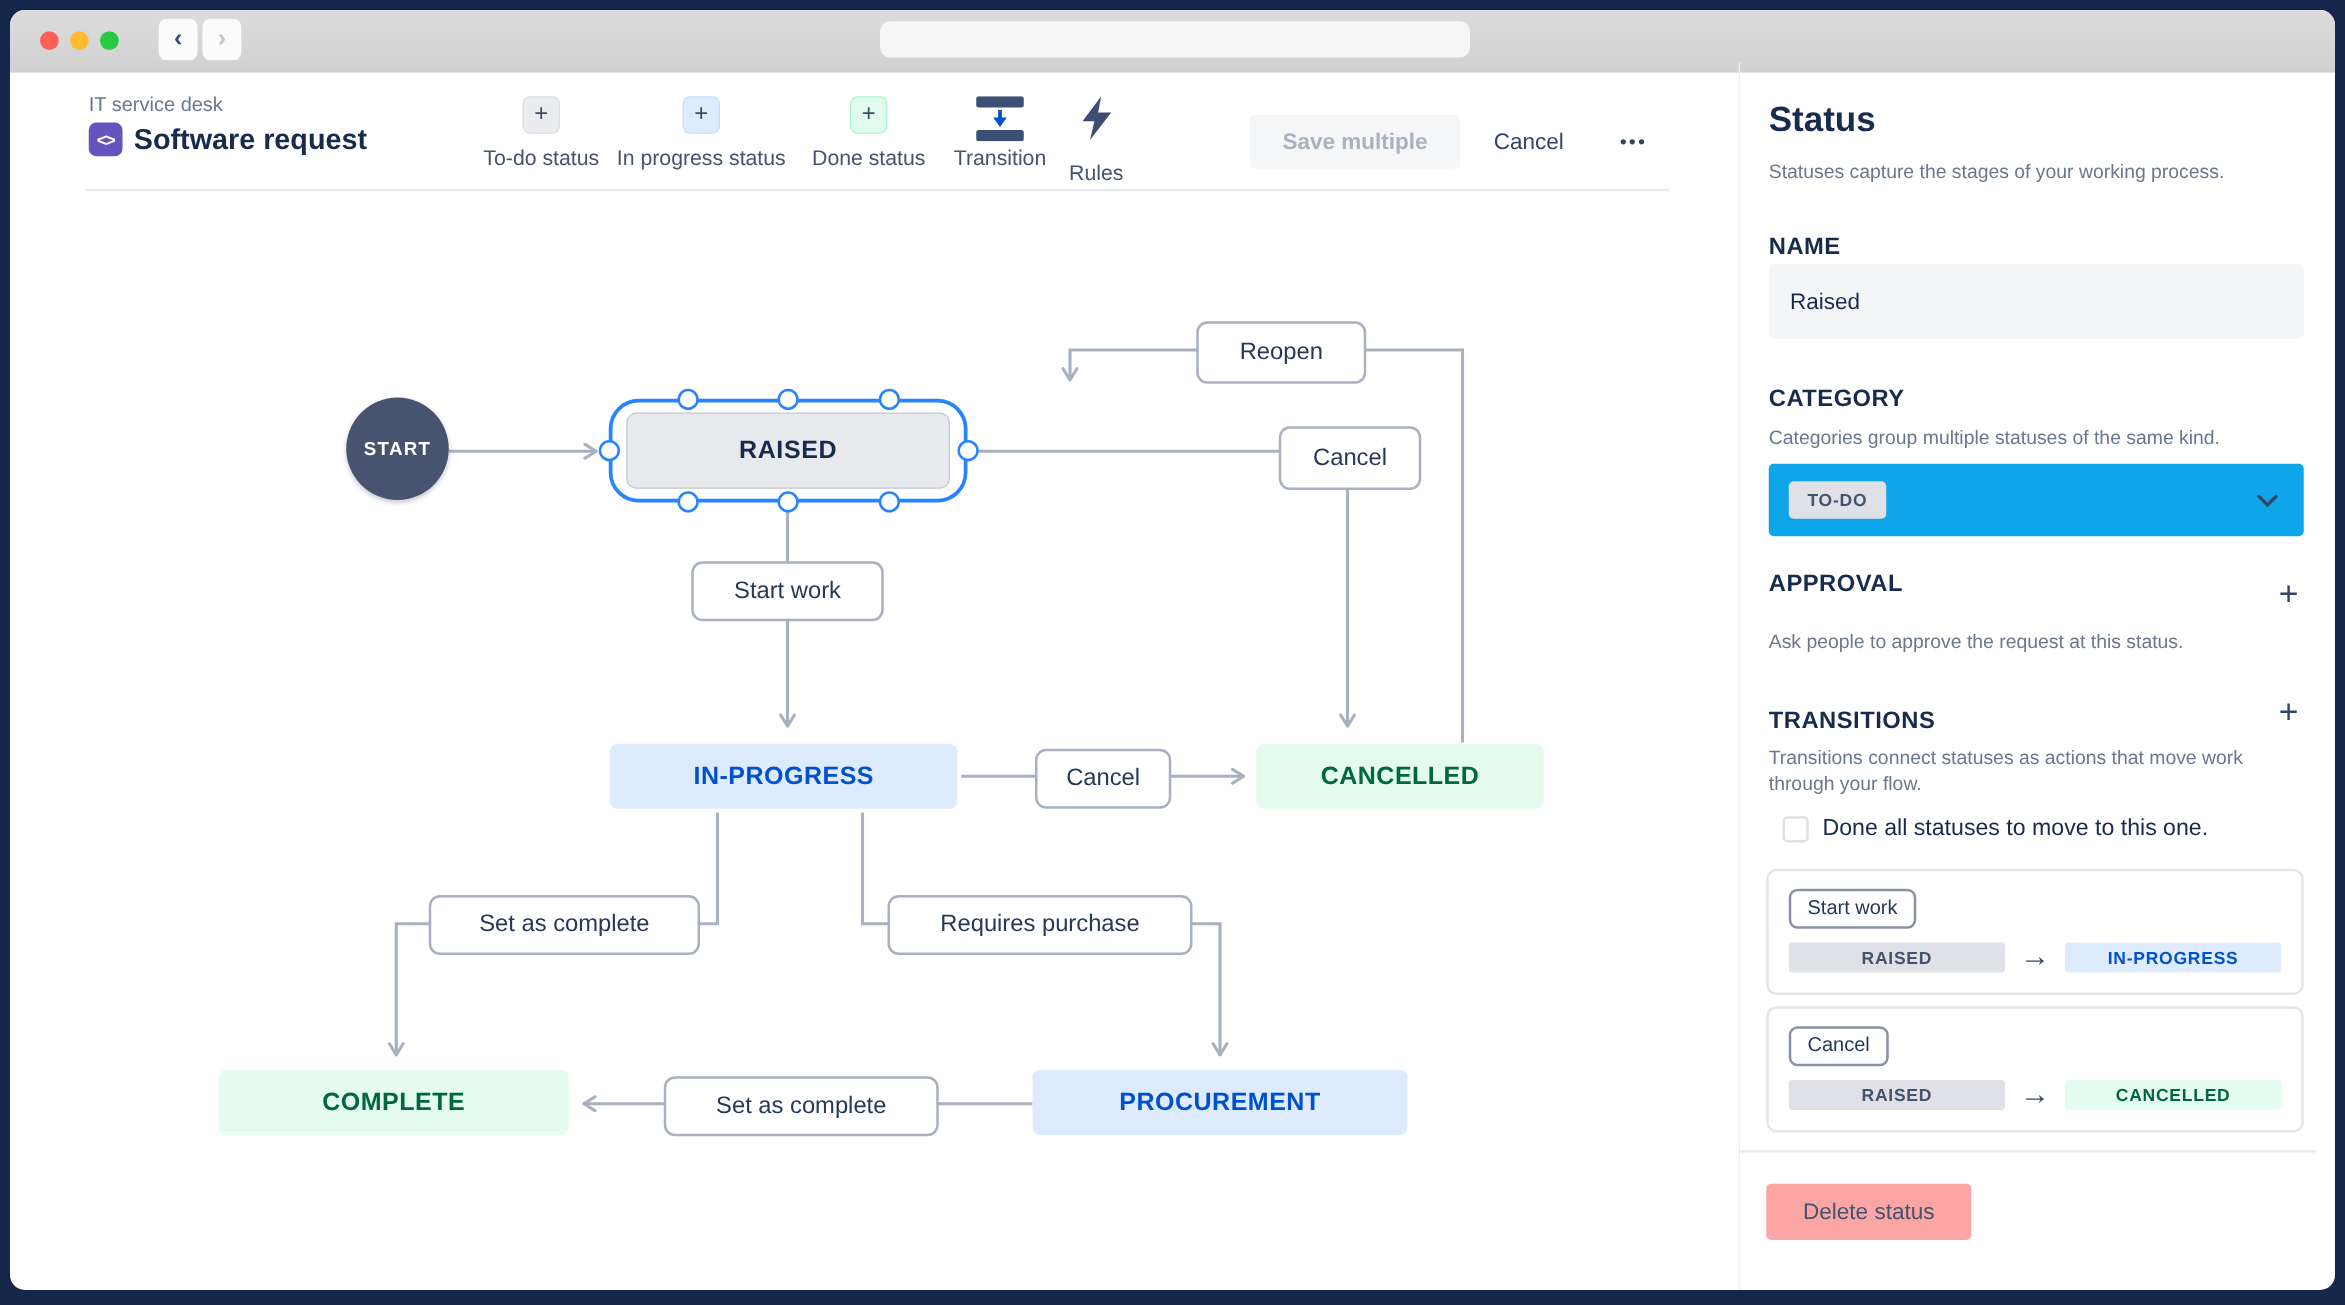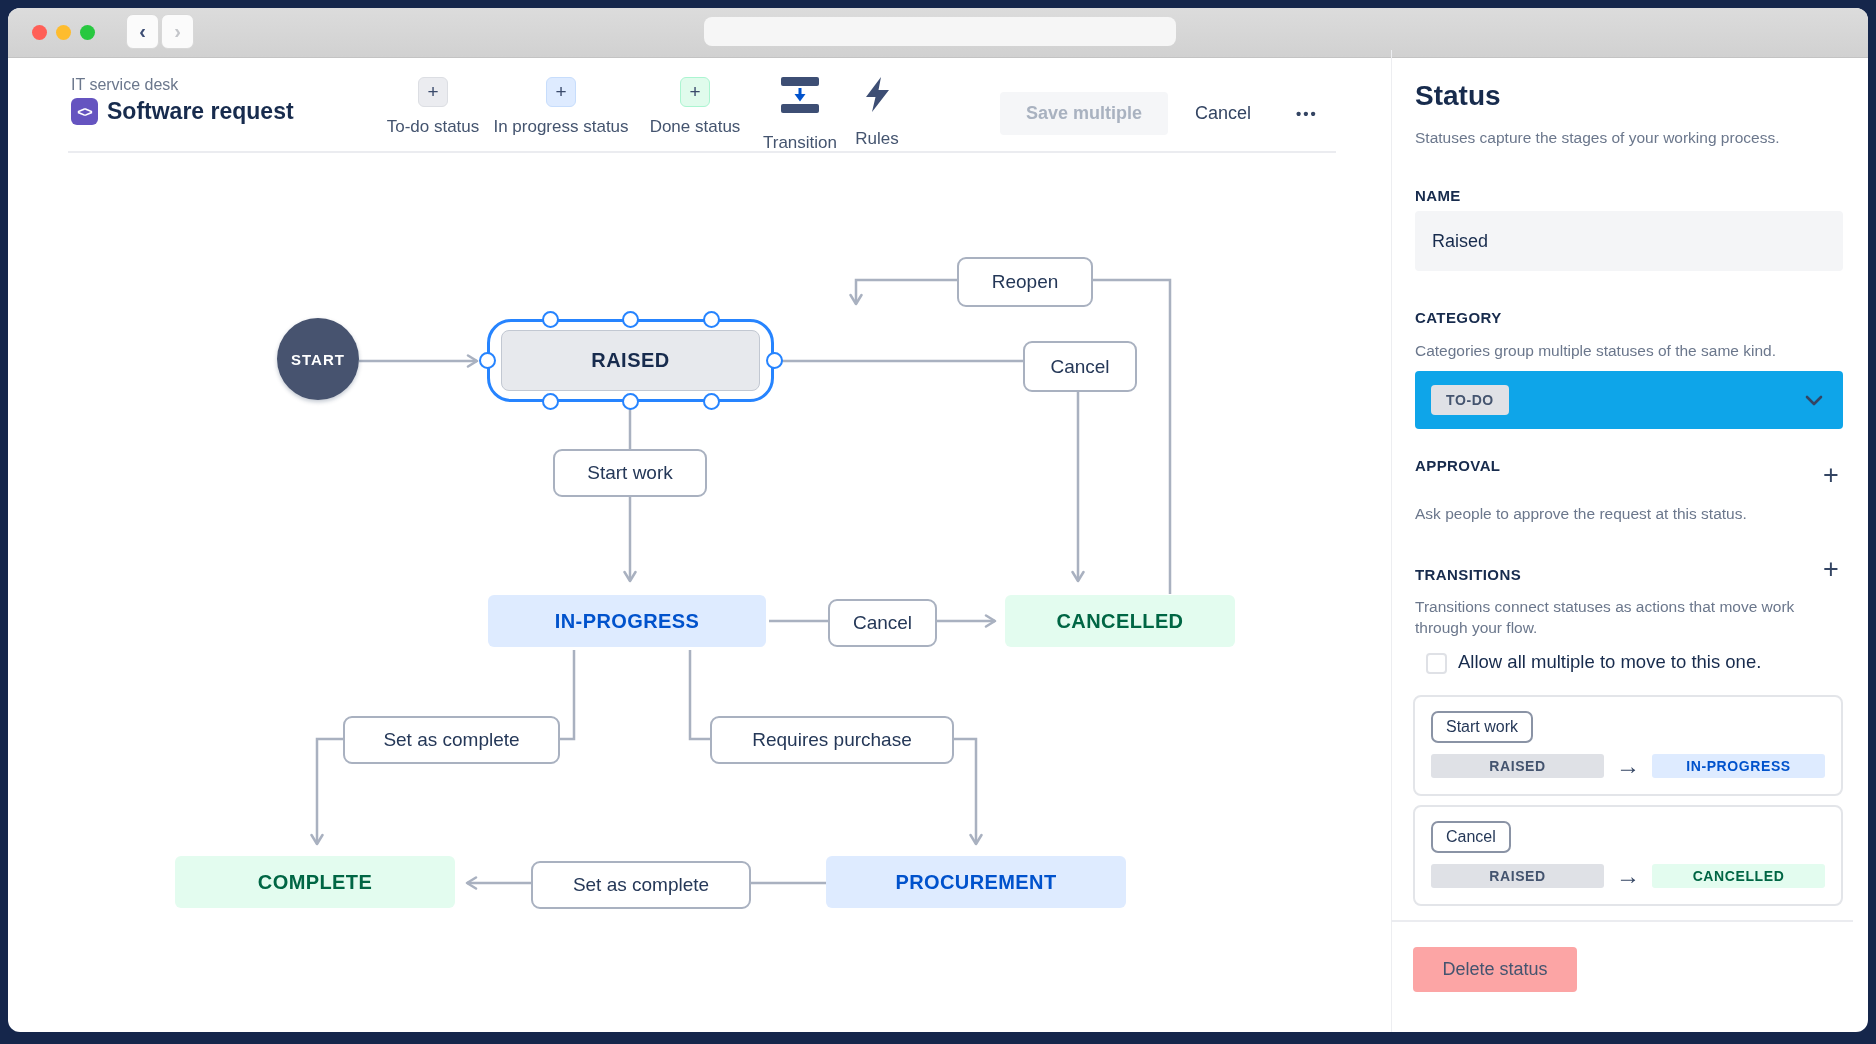--- a/index.html
+++ b/index.html
@@ -87,21 +87,21 @@
     font-size:20px;font-weight:bold;letter-spacing:.5px;color:#172B4D;z-index:4;box-sizing:border-box;
   }
   .handle{
     position:absolute;width:13px;height:13px;border-radius:50%;
     background:#fff;border:2.5px solid #2684FF;z-index:5;box-sizing:content-box;
   }
   
   .sp{left:1415px;width:428px;}
   .sp-title{font-size:28px;font-weight:bold;color:#172B4D;}
   .sp-sub{font-size:15.5px;color:#6B778C;line-height:21px;}
-  .sp-label{font-size:15px;font-weight:bold;color:#172B4D;letter-spacing:.4px;}
+  .sp-label{font-size:19px;font-weight:bold;color:#172B4D;letter-spacing:.4px;}
   .sp-input{
     position:absolute;background:#F4F5F7;border:none;border-radius:4px;
     font-size:18px;color:#172B4D;font-family:inherit;padding:0 0 0 17px;box-sizing:border-box;
   }
   .sp-select{
     position:absolute;background:#0ea5e9;border-radius:4px;
     display:flex;align-items:center;padding:0 20px 0 16px;box-sizing:border-box;
   }
   .cat-pill{
     background:#DFE1E6;border-radius:4px;padding:7px 15px;
@@ -179,21 +179,21 @@
       </div>
     <div class="tool-label">Done status</div>
   </div>
   <div class="tool" style="left:752px;width:80px;">
     <svg width="40" height="36" viewBox="0 0 40 36">
       <rect x="1" y="0" width="38" height="9" rx="2" fill="#3D4E74"></rect>
       <rect x="1" y="27" width="38" height="9" rx="2" fill="#3D4E74"></rect>
       <line x1="20" y1="11" x2="20" y2="19" stroke="#0052CC" stroke-width="3"></line>
       <polygon points="14.5,17 25.5,17 20,24.5" fill="#0052CC"></polygon>
     </svg>
-    <div class="tool-label" style="margin-top:20px;">Transition</div>
+    <div class="tool-label" style="margin-top:4px;">Transition</div>
   </div>
   <div class="tool" style="left:838px;width:62px;">
     <svg width="27" height="36" viewBox="0 0 27 36">
       <polygon points="17,0 2,20 11.5,20 8,35 25,13 14.5,13" fill="#3D4E74"></polygon>
     </svg>
     <div class="tool-label" style="margin-top:16px;">Rules</div>
   </div>
 
   <button class="btn-save" style="left:992px;">Save multiple</button>
   <div class="abs btn-cancel" style="left:1187px;top:95px;">Cancel</div>
@@ -264,21 +264,21 @@
 
 <div class="abs sp sp-label" style="top:457px;">APPROVAL</div>
 <div class="abs plus-icon" style="left:1823px;top:465px;">+</div>
 <div class="abs sp sp-sub" style="top:503px;">Ask people to approve the request at this status.</div>
 
 <div class="abs sp sp-label" style="top:566px;">TRANSITIONS</div>
 <div class="abs plus-icon" style="left:1823px;top:559px;">+</div>
 <div class="abs sp sp-sub" style="top:596px;">Transitions connect statuses as actions that move work through your flow.</div>
 
 <input type="checkbox" class="checkbox" style="left: 1422px; top: 650px; appearance: none;">
-<div class="abs" style="left:1458px;top:651px;font-size:18.5px;color:#172B4D;">Allow all multiple to move to this one.</div>
+<div class="abs" style="left:1458px;top:651px;font-size:18.5px;color:#172B4D;">Done all statuses to move to this one.</div>
 
 <div class="t-card" style="top:695px;">
   <span class="t-chip">Start work</span>
   <div class="t-row">
     <span class="t-pill t-pill-gray">RAISED</span>
     <span class="t-arrow">→</span>
     <span class="t-pill" style="background:#DEEBFF;color:#0052CC;">IN-PROGRESS</span>
   </div>
 </div>
 <div class="t-card" style="top:805px;">

